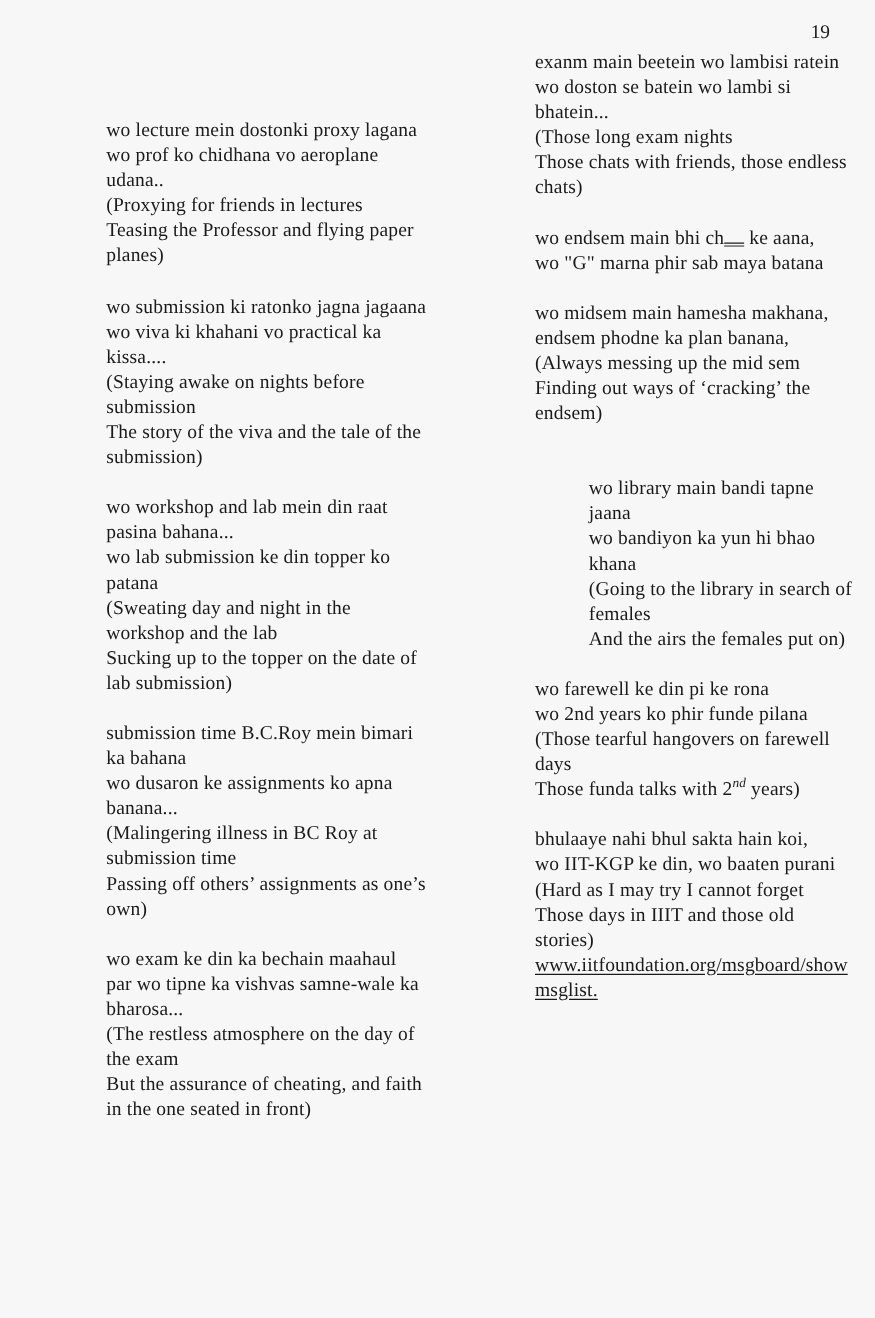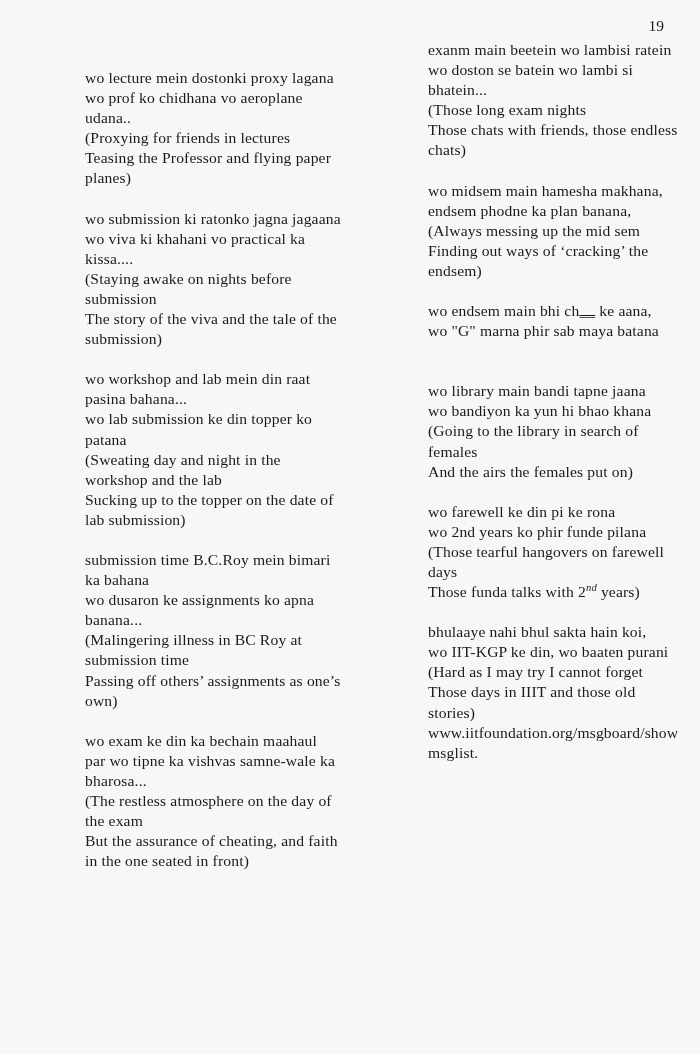--- a/index.html
+++ b/index.html
@@ -52,26 +52,27 @@
   .stanza {
     font-size: 15.6px;
     line-height: 20.1px;
     margin: 0;
     white-space: pre-wrap;
     word-wrap: break-word;
     overflow-wrap: break-word;
     letter-spacing: 0.01em;
   }
   .stanza.gap-1 { margin-top: 20px; }
-  .stanza.gap-2 { margin-top: 40px; }
-  .stanza.first-left { margin-top: 68px; }
+  .stanza.gap-2 { margin-top: 40px; margin-left: 43px; }
+  .stanza.first-left { margin-top: 95px; }
   .stanza.first-right { margin-top: 40px; }
   .link-line {
     font-size: 15.6px;
     line-height: 20.1px;
+    text-decoration: underline;
     text-underline-offset: 1.5px;
     color: #1a1a1a;
     display: inline;
     word-break: break-all;
     cursor: pointer;
   }
   .sup {
     font-size: 0.68em;
     vertical-align: super;
     line-height: 0;
@@ -120,27 +121,27 @@
 
     </div>
 
     <div class="column column-right">
 
       <p class="stanza first-right">exanm main beetein wo lambisi ratein
 wo doston se batein wo lambi si bhatein...
 (Those long exam nights
 Those chats with friends, those endless chats)</p>
 
+      <p class="stanza gap-1"><span>wo endsem main bhi ch</span><span class="blank-fill">__</span><span> ke aana,
+wo "G" marna phir sab maya batana</span></p>
+
       <p class="stanza gap-1">wo midsem main hamesha makhana,
 endsem phodne ka plan banana,
 (Always messing up the mid sem
 Finding out ways of ‘cracking’ the endsem)</p>
-
-      <p class="stanza gap-1"><span>wo endsem main bhi ch</span><span class="blank-fill">__</span><span> ke aana,
-wo "G" marna phir sab maya batana</span></p>
 
       <p class="stanza gap-2">wo library main bandi tapne jaana
 wo bandiyon ka yun hi bhao khana
 (Going to the library in search of females
 And the airs the females put on)</p>
 
       <p class="stanza gap-1"><span>wo farewell ke din pi ke rona
 wo 2nd years ko phir funde pilana
 (Those tearful hangovers on farewell days
 Those funda talks with 2</span><span class="sup">nd</span><span> years)</span></p>

